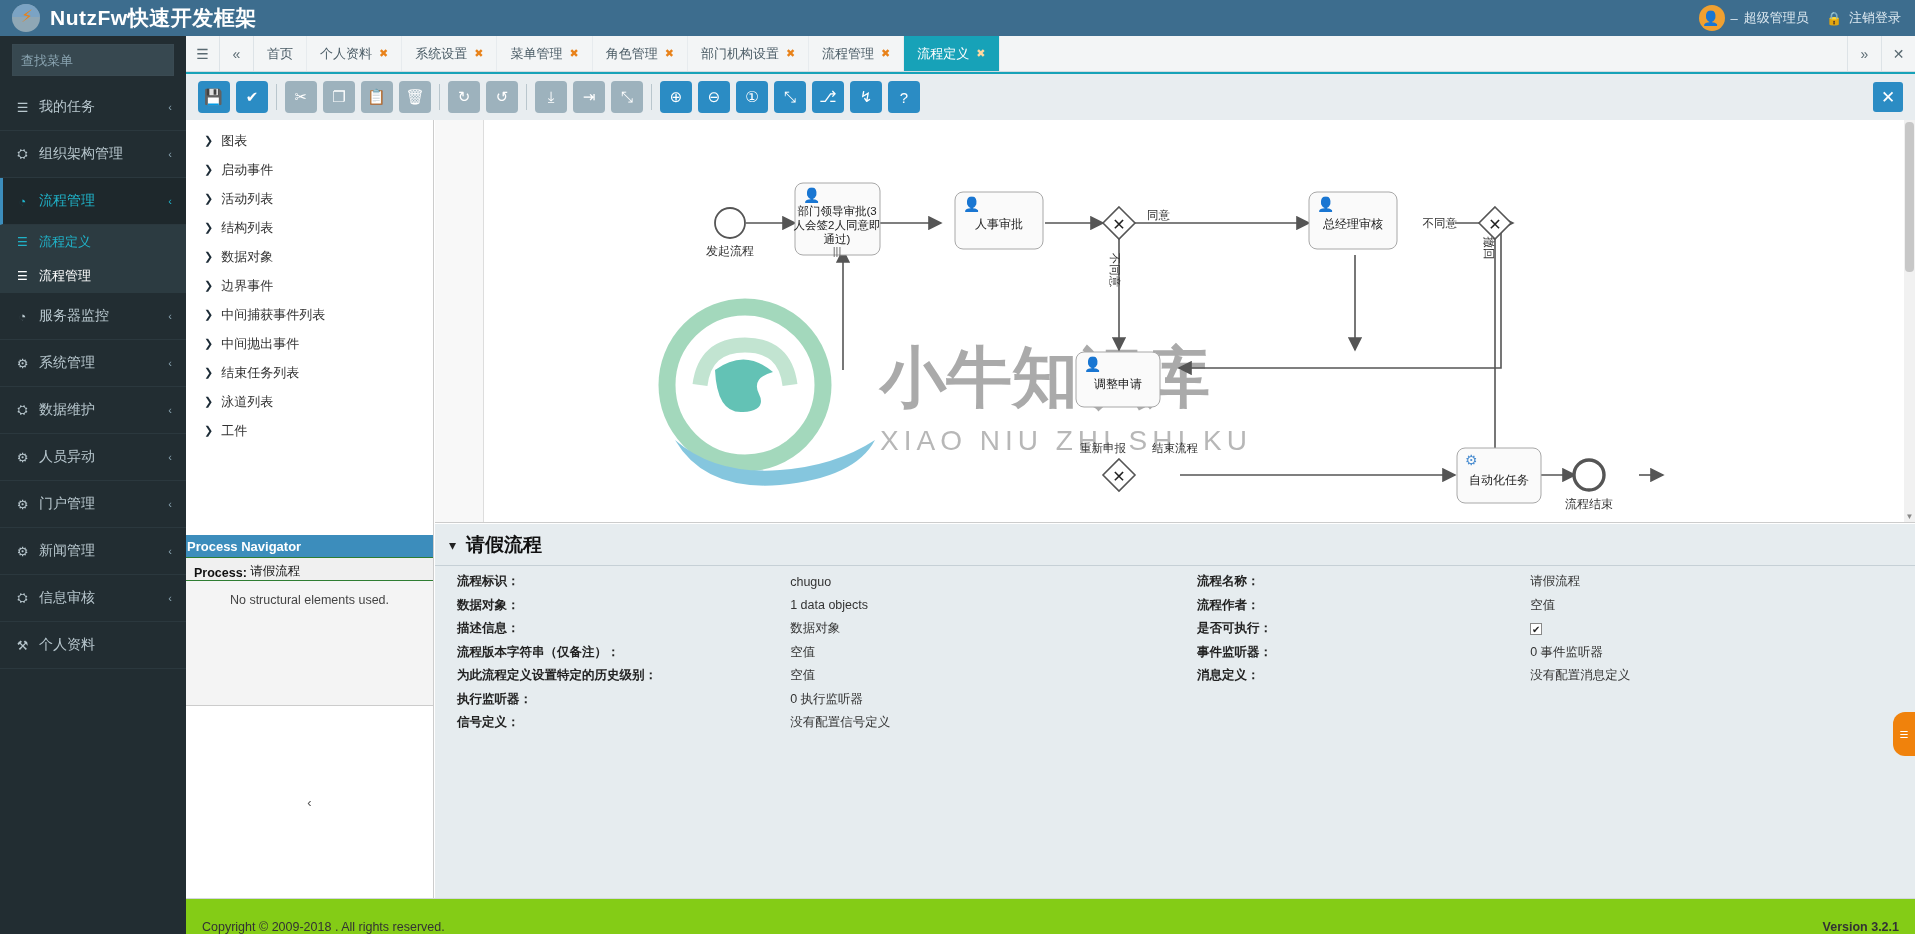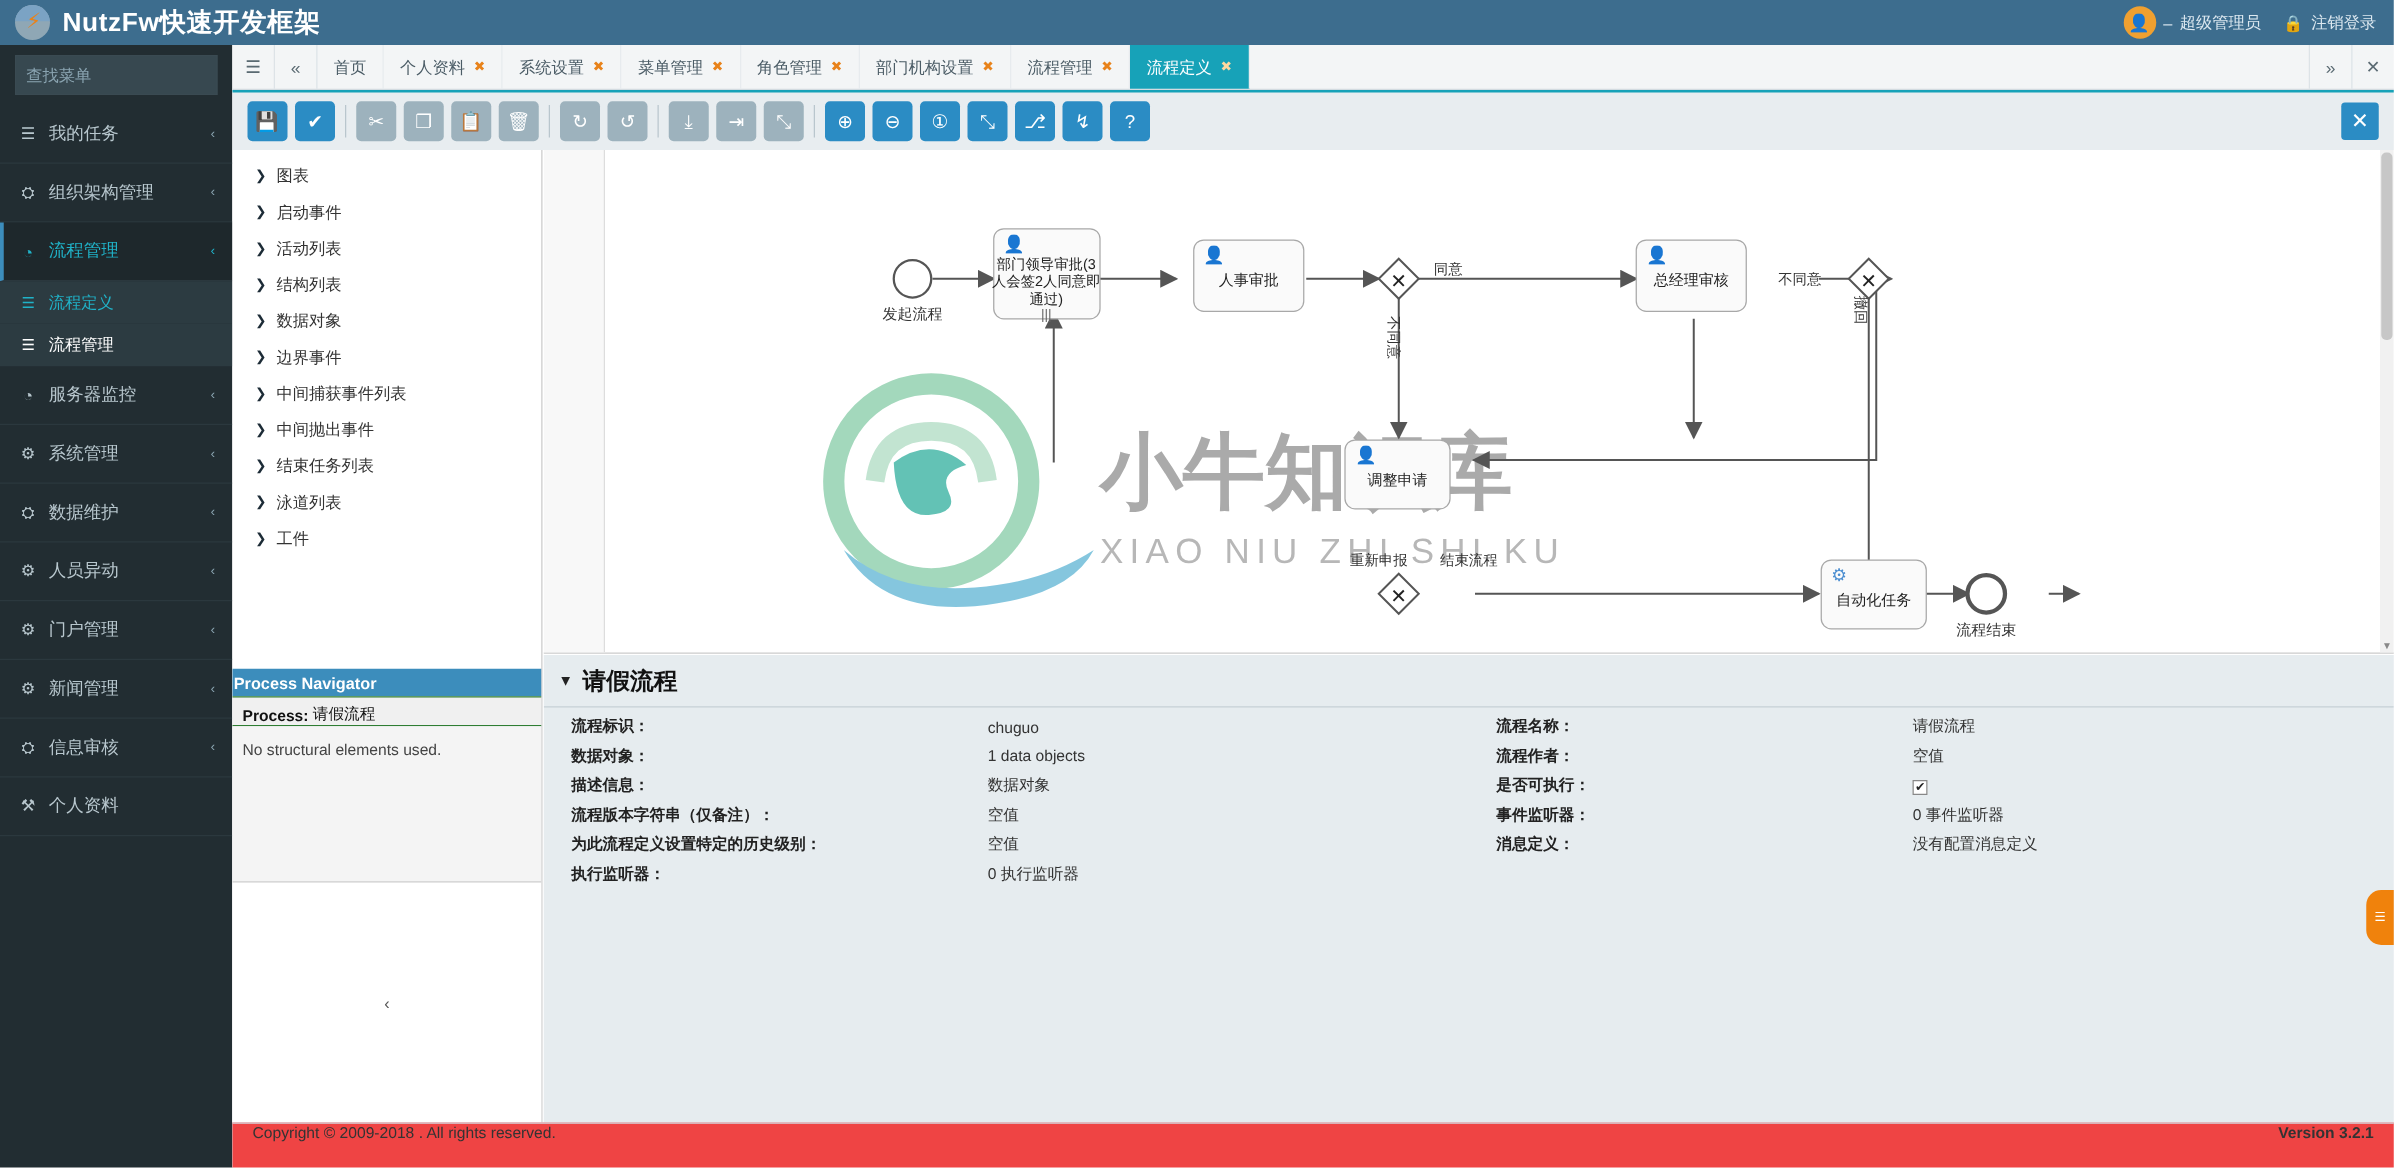--- a/index.html
+++ b/index.html
@@ -78,21 +78,21 @@
   .tree-item{height:29px;display:flex;align-items:center;gap:8px;padding-left:18px;
     font-size:13px;color:#333;cursor:pointer;}
   .tree-item .chev{color:#1c2b36;font-size:11px;font-weight:bold;}
   #navhdr{position:absolute;left:0;top:415px;right:0;height:22px;background:#3c8dbc;
     color:#fff;font-weight:bold;font-size:13px;display:flex;align-items:center;padding-left:1px;}
   #navproc{position:absolute;left:0;top:437px;right:0;height:24px;background:#f0f0f0;
     border:1px solid #2e7d32;border-left:0;border-right:0;font-size:12.5px;
     display:flex;align-items:flex-end;padding-left:8px;color:#111;}
   #navproc b{font-weight:bold;}
   #navbody{position:absolute;left:0;top:461px;right:0;height:124px;background:#f4f4f4;
-    font-size:12.5px;color:#444;padding:12px 8px;}
+    font-size:12.5px;color:#444;padding:12px 8px;text-align:center;}
   #navfoot{position:absolute;left:0;top:585px;right:0;bottom:0;background:#fff;
     border-top:1px solid #ccc;display:flex;align-items:center;justify-content:center;
     color:#555;font-size:13px;cursor:pointer;}
 
   
   #canvas{position:absolute;left:249px;top:0;right:0;height:403px;background:#fff;
     overflow:hidden;border-bottom:1px solid #ccc;}
   #canvasgutter{position:absolute;left:0;top:0;width:49px;height:100%;background:#f8f8f8;
     border-right:1px solid #ddd;}
   #vscroll{position:absolute;right:0;top:0;width:11px;height:100%;background:#f1f1f1;}
@@ -112,22 +112,22 @@
   #propshdr .ttl{font-size:19px;font-weight:bold;color:#111;}
   #propsgrid{display:flex;padding-top:4px;}
   .pcol{width:50%;}
   .prow{height:23.5px;display:flex;align-items:center;font-size:12.5px;color:#222;}
   .plabel{width:48%;padding-left:22px;font-weight:bold;}
   .pvalue{width:52%;color:#333;}
   .cbx{display:inline-block;width:12px;height:12px;border:1px solid #888;background:#fff;
     text-align:center;line-height:11px;font-size:10px;color:#222;}
 
   
-  #footer{position:absolute;left:0;bottom:0;right:0;height:36px;background:#ef4444;
-    border-top:1px solid #d2d6de;display:flex;align-items:flex-start;padding:0 16px;
+  #footer{position:absolute;left:0;bottom:0;right:0;height:36px;background:#84cc16;
+    border-top:1px solid #d2d6de;display:flex;align-items:flex-end;padding:0 16px;
     font-size:12.5px;color:#333;}
   #footer .ver{margin-left:auto;font-weight:bold;}
 
   
   #edgebadge{position:absolute;right:0;top:592px;width:22px;height:44px;background:#f0820c;
     border-radius:12px 0 0 12px;color:#fff;font-size:10px;display:flex;align-items:center;
     justify-content:center;}
 
   text { font-family:"Liberation Sans","DejaVu Sans",sans-serif; }
 </style>
@@ -509,20 +509,24 @@
               <div class="pvalue">空值</div>
             </div>
             <div class="prow">
               <div class="plabel">为此流程定义设置特定的历史级别：</div>
               <div class="pvalue">空值</div>
             </div>
             <div class="prow">
               <div class="plabel">执行监听器：</div>
               <div class="pvalue">0 执行监听器</div>
             </div>
+            <div class="prow">
+              <div class="plabel">信号定义：</div>
+              <div class="pvalue">没有配置信号定义</div>
+            </div>
           </div>
         <div class="pcol" id="pcol-right">
             <div class="prow">
               <div class="plabel">流程名称：</div>
               <div class="pvalue">请假流程</div>
             </div>
             <div class="prow">
               <div class="plabel">流程作者：</div>
               <div class="pvalue">空值</div>
             </div>

